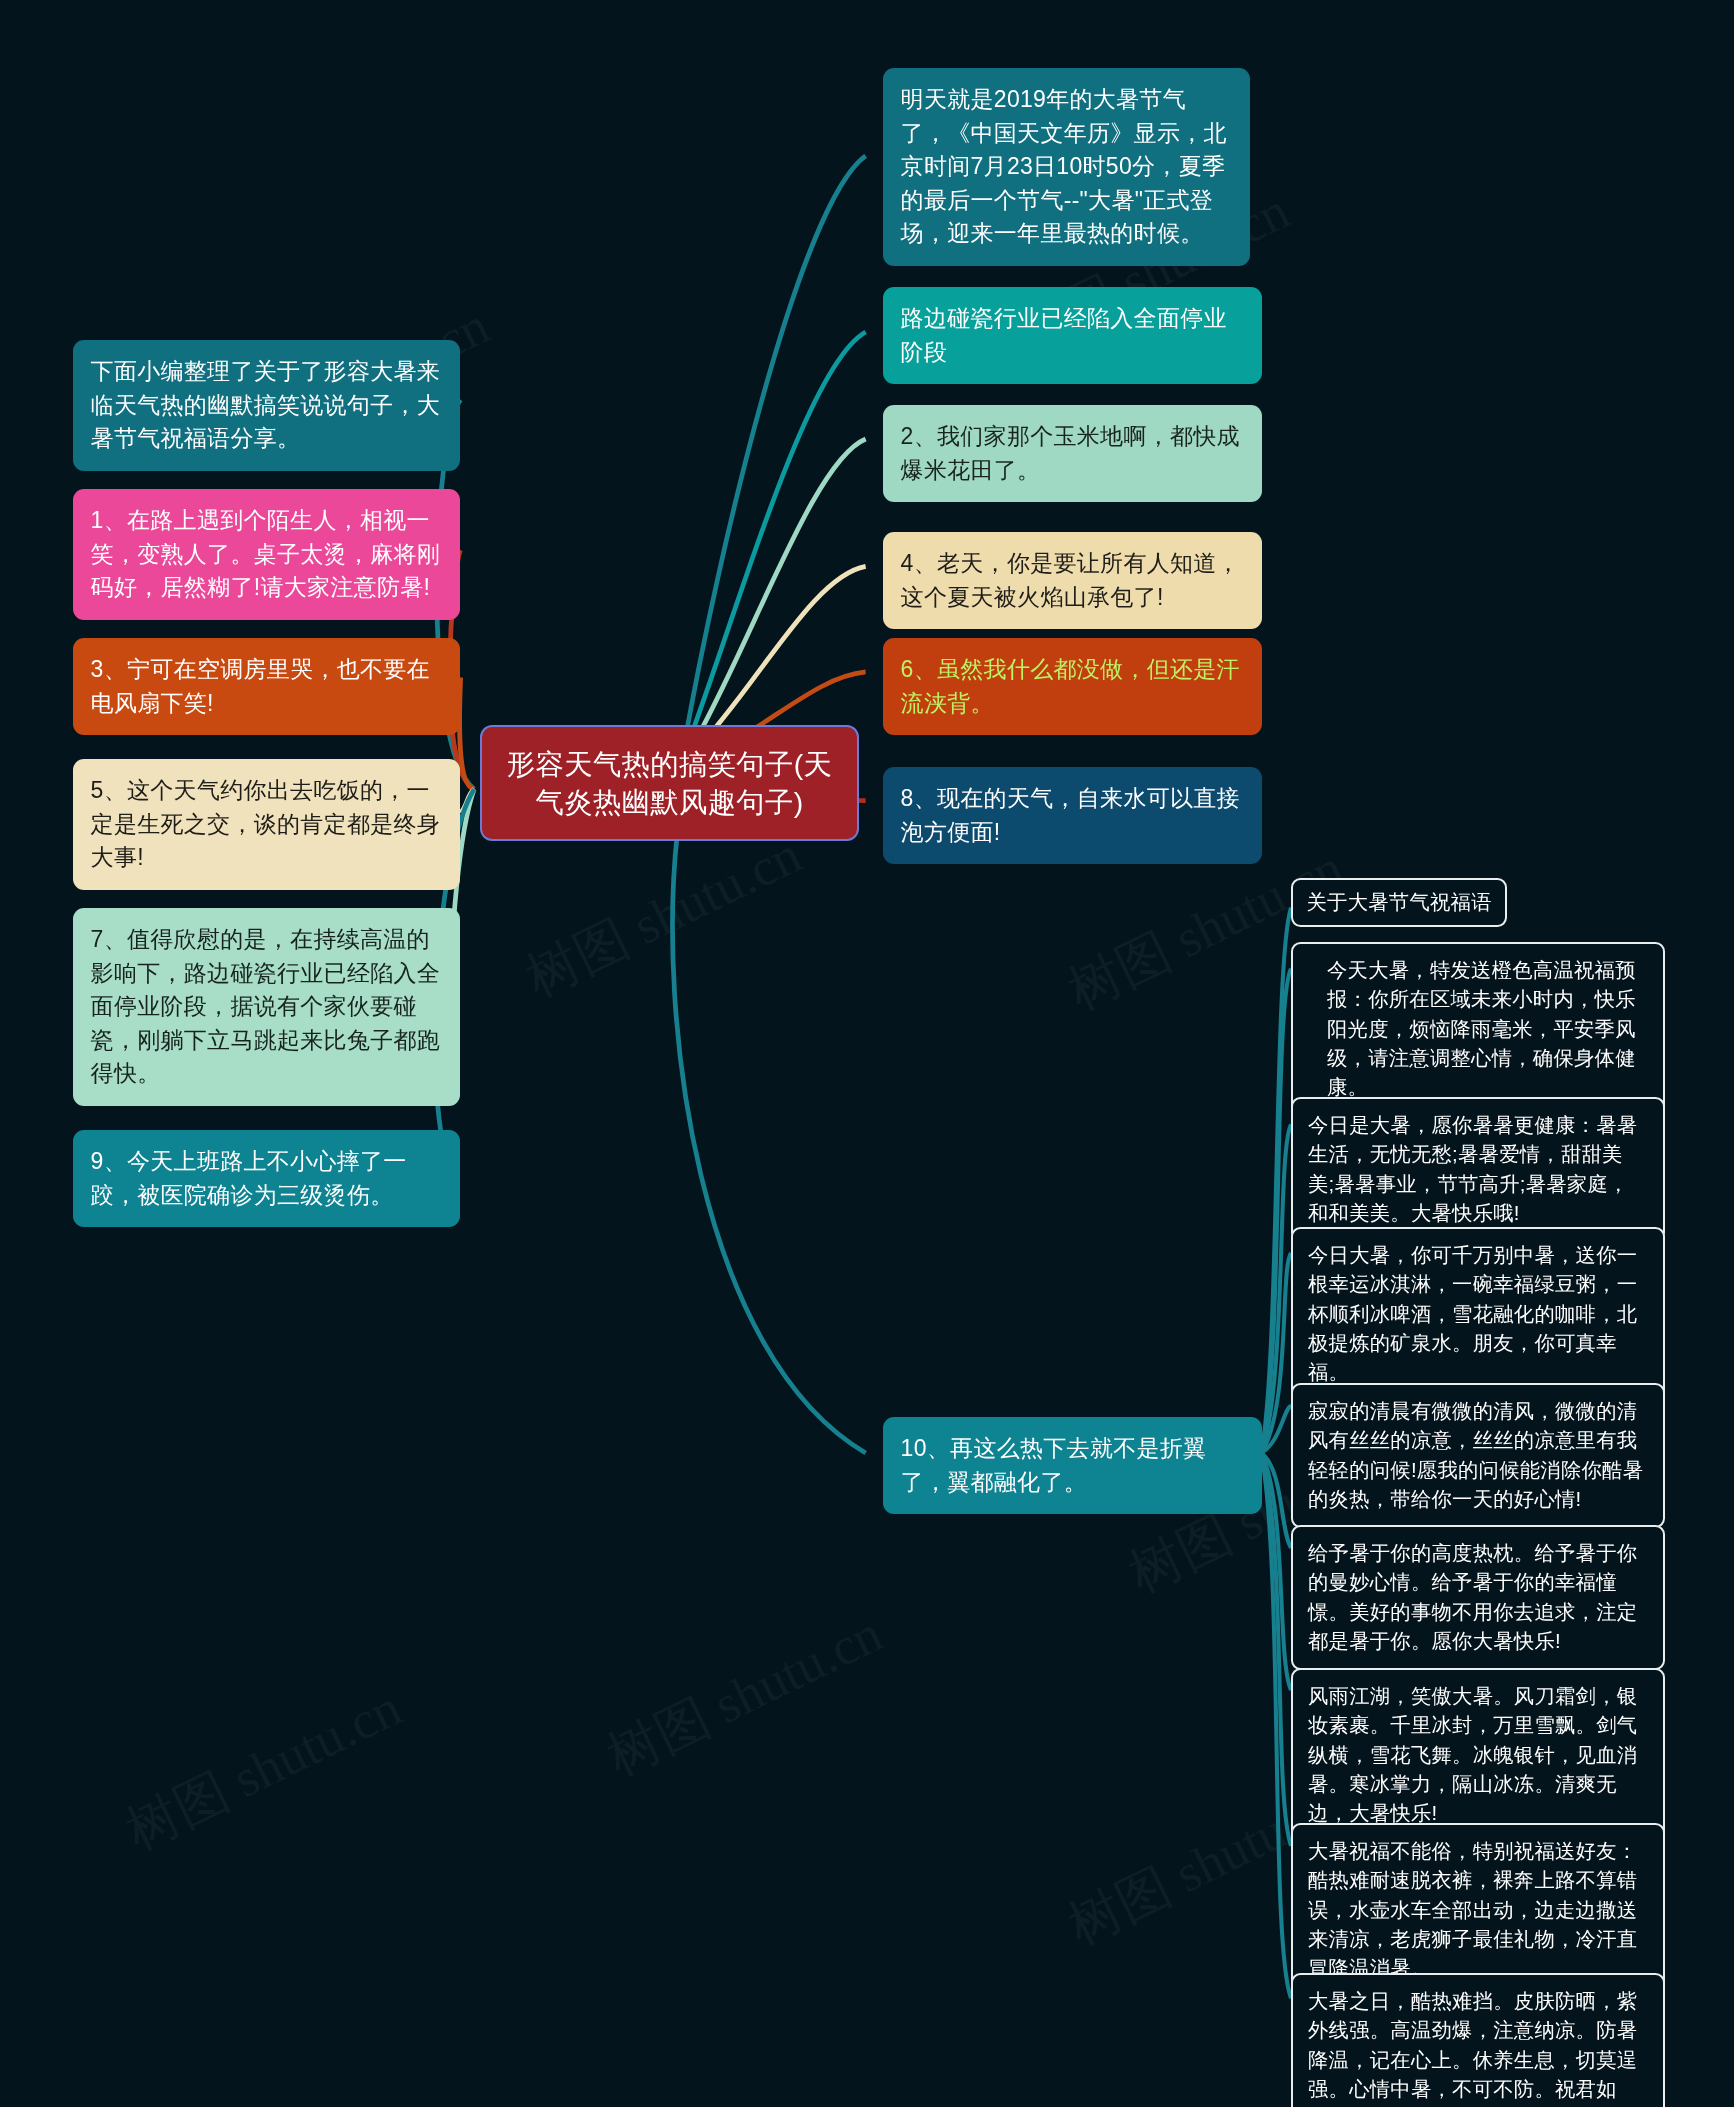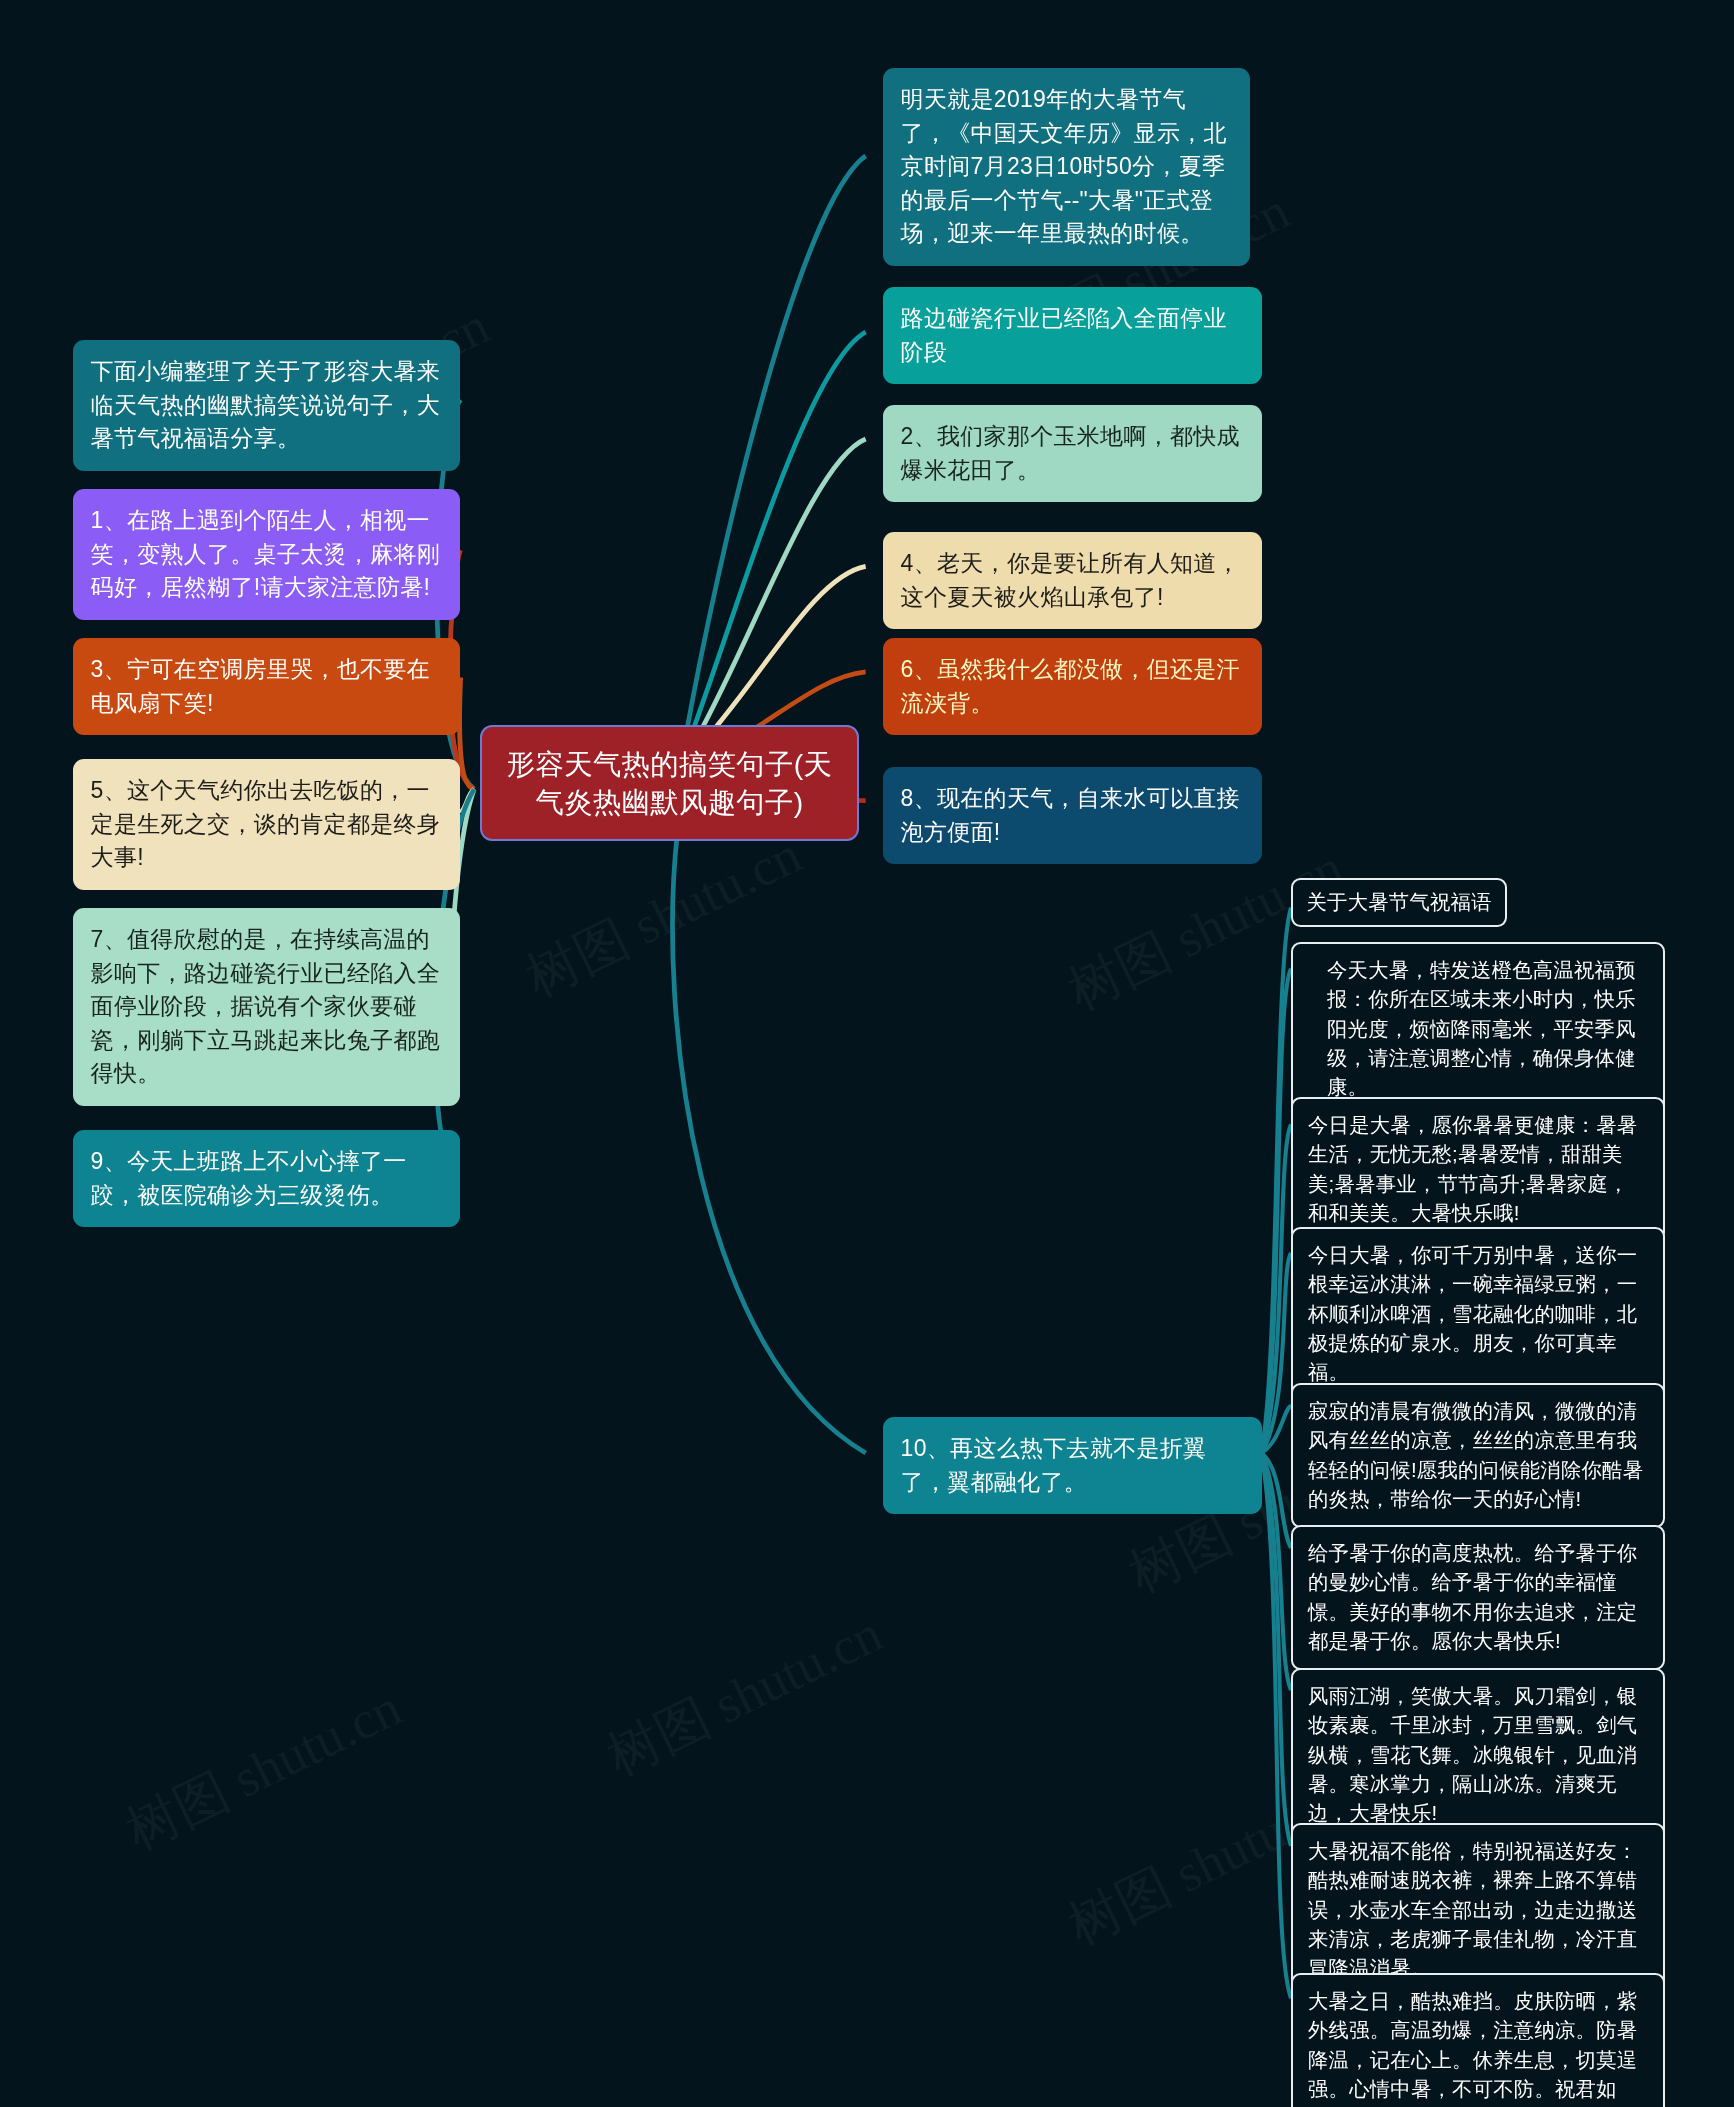--- a/index.html
+++ b/index.html
@@ -63,24 +63,24 @@
     text-align: center;
     font-size: 28.4px;
     line-height: 1.36;
     padding: 17.6px 16.3px;
   }
   .node.teal-dark   { background: #10707f; color: #ffffff; }
   .node.teal        { background: #08a09a; color: #ffffff; }
   .node.teal-mid    { background: #0e8391; color: #ffffff; }
   .node.mint        { background: #a8ddc8; color: #17231f; }
   .node.mint2       { background: #9fd8c3; color: #18241f; }
-  .node.red         { background: #8b5cf6; color: #ffffff; }
+  .node.red         { background: #ec4899; color: #ffffff; }
   .node.red-deep    { background: #0c4a6e; color: #ffffff; }
   .node.orange      { background: #c94a11; color: #ffffff; }
-  .node.orange2     { background: #c13f0f; color: #fef9c3; }
+  .node.orange2     { background: #c13f0f; color: #bef264; }
   .node.cream       { background: #efdcad; color: #1e1d18; }
   .node.cream2      { background: #f0e2bd; color: #1e1d18; }
   .node.outline {
     background: #04141c;
     color: #ffffff;
     border: 2px solid #e9eef0;
     border-radius: 9.5px;
     font-size: 20.3px;
     line-height: 1.44;
     padding: 12.2px 15px;

